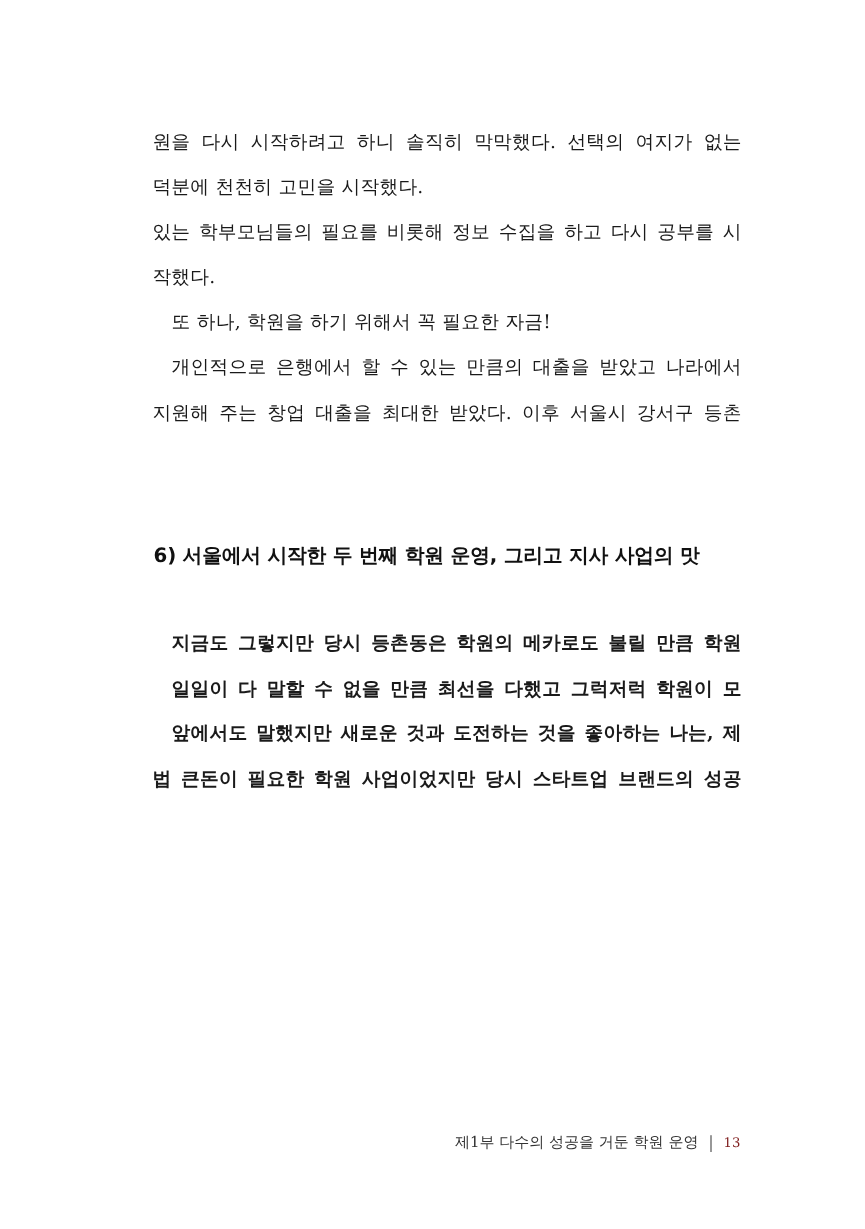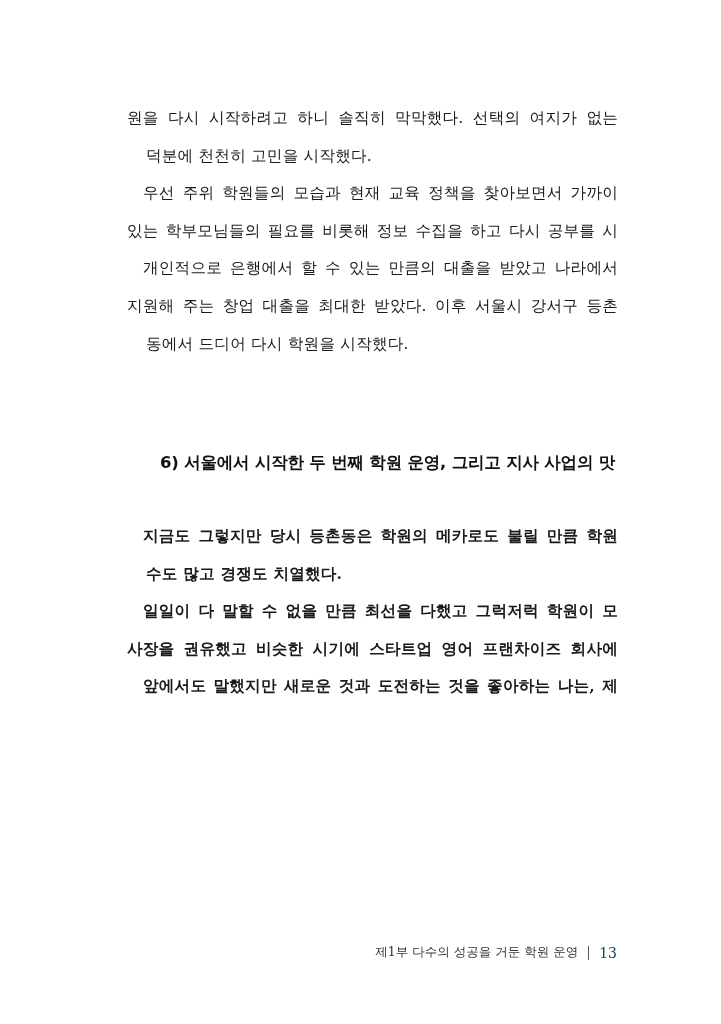--- a/index.html
+++ b/index.html
@@ -34,28 +34,27 @@
     }
     .line {
       display: block;
       white-space: nowrap;
       text-align: justify;
       text-align-last: justify;
       height: 37.6px;
     }
     .line.last {
       text-align-last: left;
-      margin-left: 19px;
     }
     .indent { padding-left: 16px; }
     #block1 { top: 100px; }
     #block2 { top: 517px; font-weight: bold; }
     .heading {
       position: absolute;
-      left: 160px;
+      left: 128px;
       top: 452px;
       font-family: "DejaVu Sans", "Liberation Sans", sans-serif;
       font-weight: bold;
       font-size: 16.5px;
       color: #111111;
       letter-spacing: -0.2px;
       white-space: nowrap;
     }
     .footer {
       position: absolute;
@@ -68,47 +67,46 @@
       align-items: center;
       gap: 10px;
     }
     .footer .sep {
       display: inline-block;
       width: 1px;
       height: 14px;
       background: #555555;
     }
     .footer .page-num {
-      font-size: 14px;
-      color: #0c4a6e;
+      font-size: 11px;
+      color: #7f1d1d;
     }
   </style>
 </head>
 <body>
 
 <div class="page">
 
   <div class="text-block" id="block1">
     <span class="line">원을 다시 시작하려고 하니 솔직히 막막했다. 선택의 여지가 없는</span>
     <span class="line last">덕분에 천천히 고민을 시작했다.</span>
-    <span class="line indent">우선 주위 학원들의 모습과 현재 교육 정책을 찾아보면서 가까이</span>
     <span class="line">있는 학부모님들의 필요를 비롯해 정보 수집을 하고 다시 공부를 시</span>
+    <span class="line last">작했다.</span>
+    <span class="line indent last">또 하나, 학원을 하기 위해서 꼭 필요한 자금!</span>
     <span class="line indent">개인적으로 은행에서 할 수 있는 만큼의 대출을 받았고 나라에서</span>
     <span class="line">지원해 주는 창업 대출을 최대한 받았다. 이후 서울시 강서구 등촌</span>
-    <span class="line last">동에서 드디어 다시 학원을 시작했다.</span>
   </div>
 
   <div class="heading">6) 서울에서 시작한 두 번째 학원 운영, 그리고 지사 사업의 맛</div>
 
   <div class="text-block" id="block2">
     <span class="line indent">지금도 그렇지만 당시 등촌동은 학원의 메카로도 불릴 만큼 학원</span>
-    <span class="line last">수도 많고 경쟁도 치열했다.</span>
     <span class="line indent">일일이 다 말할 수 없을 만큼 최선을 다했고 그럭저럭 학원이 모</span>
-    <span class="line">사장을 권유했고 비슷한 시기에 스타트업 영어 프랜차이즈 회사에</span>
     <span class="line indent">앞에서도 말했지만 새로운 것과 도전하는 것을 좋아하는 나는, 제</span>
+    <span class="line">법 큰돈이 필요한 학원 사업이었지만 당시 스타트업 브랜드의 성공</span>
   </div>
 
   <div class="footer">
     <span>제1부 다수의 성공을 거둔 학원 운영</span>
     <span class="sep"></span>
     <span class="page-num">13</span>
   </div>
 
 </div>
 

